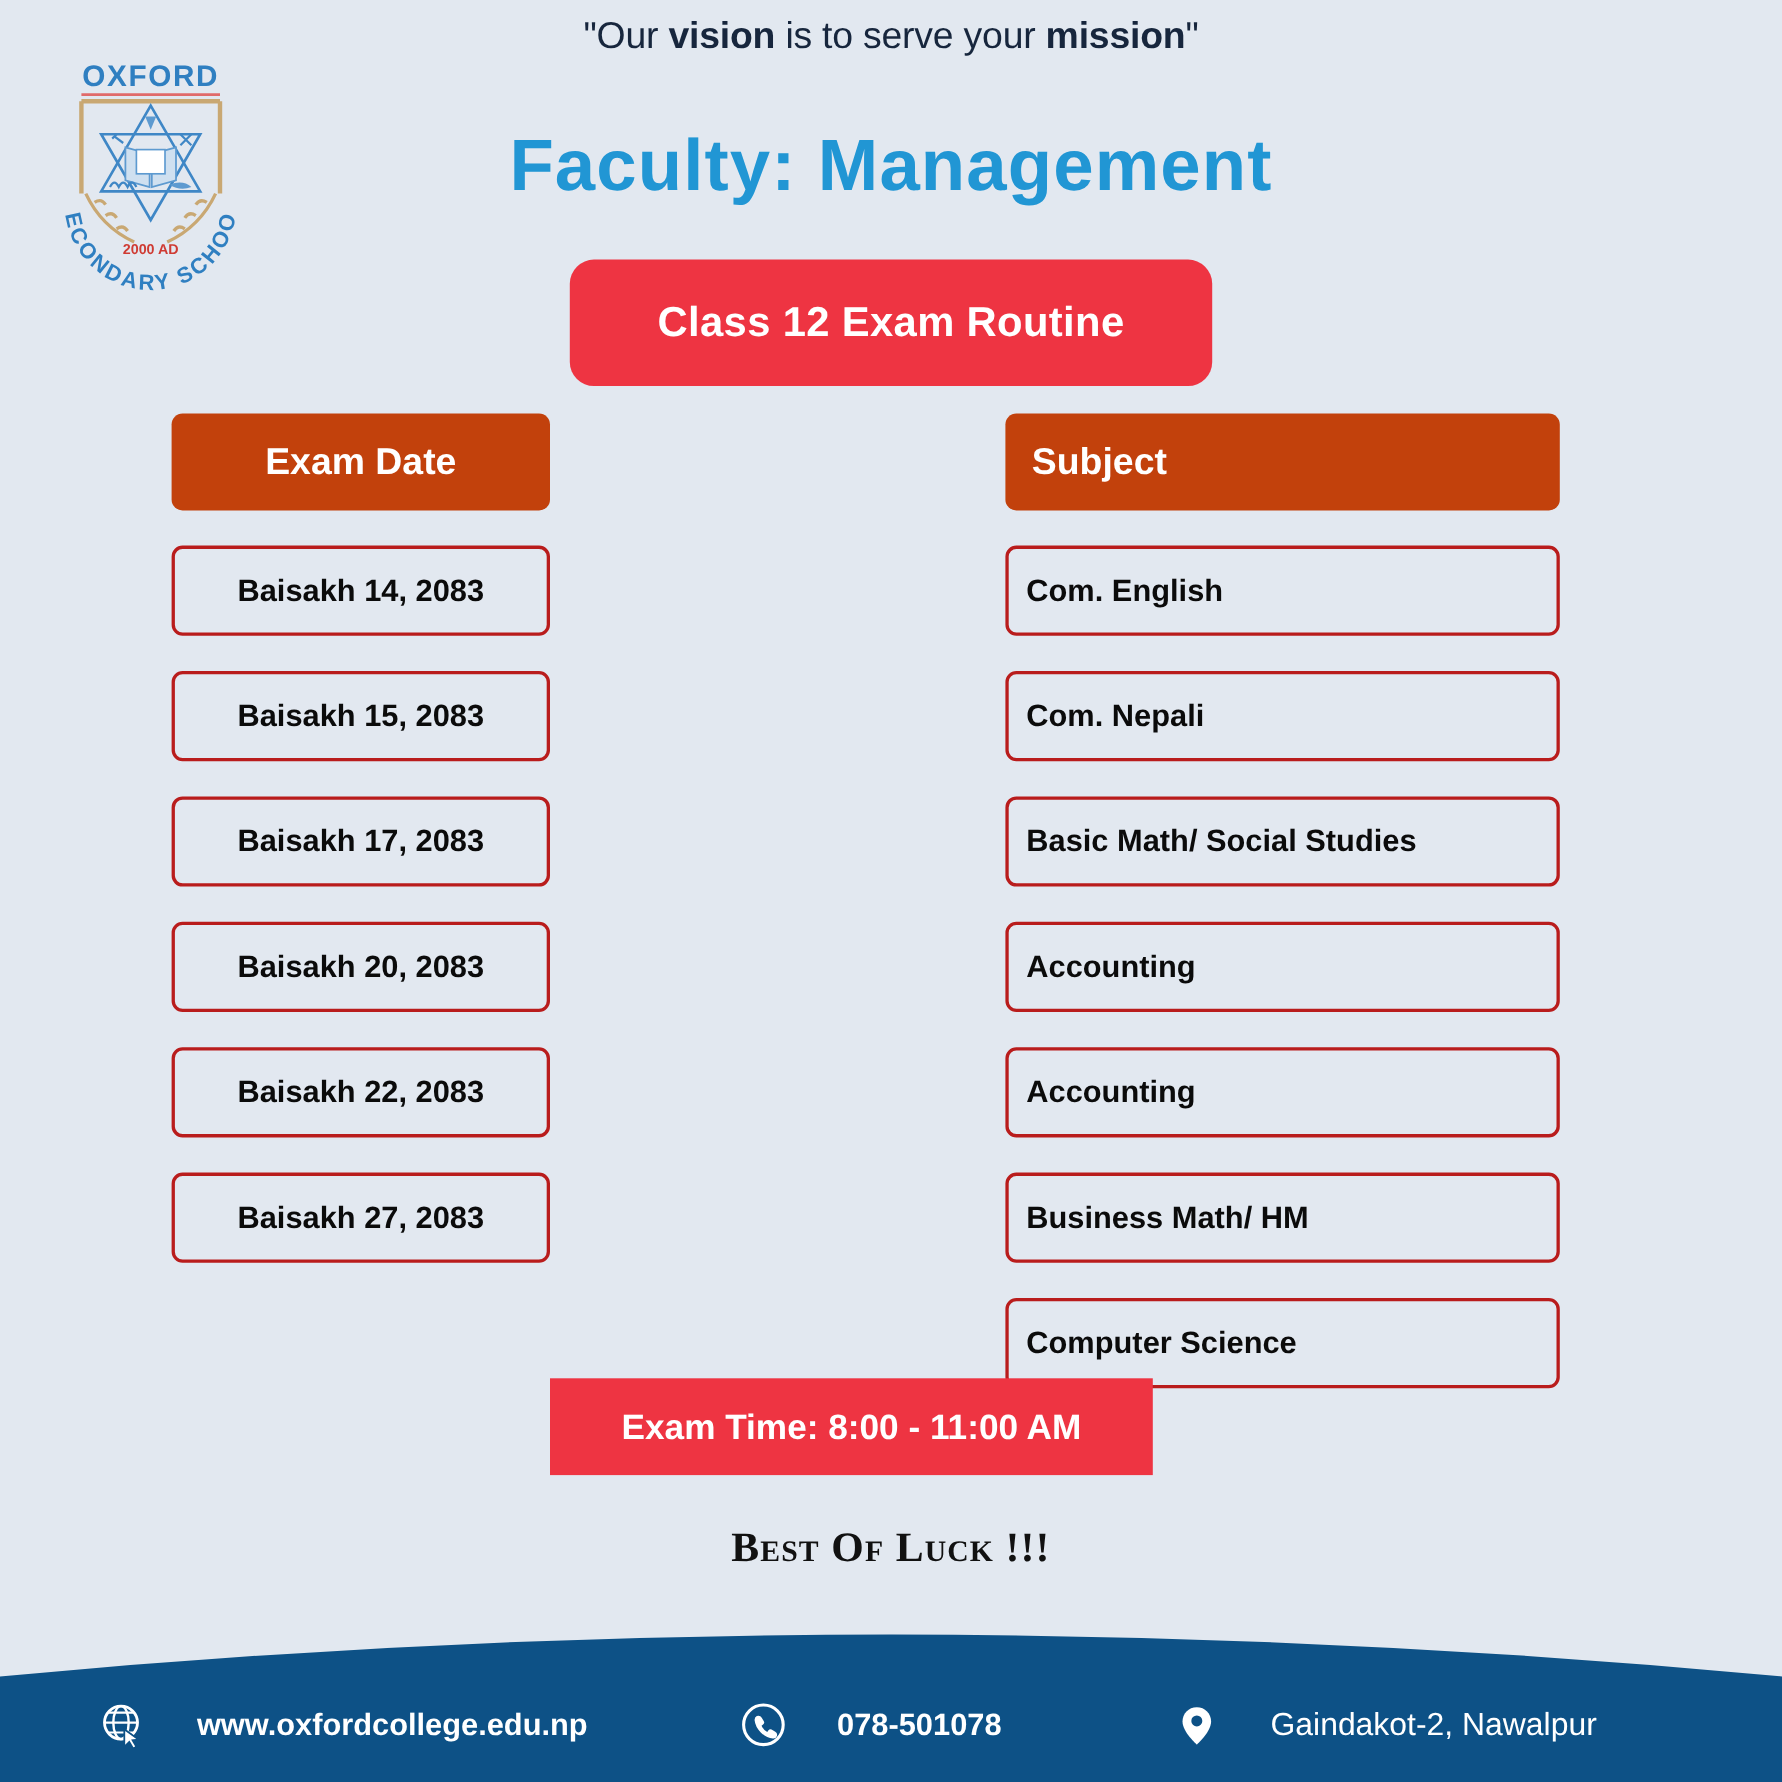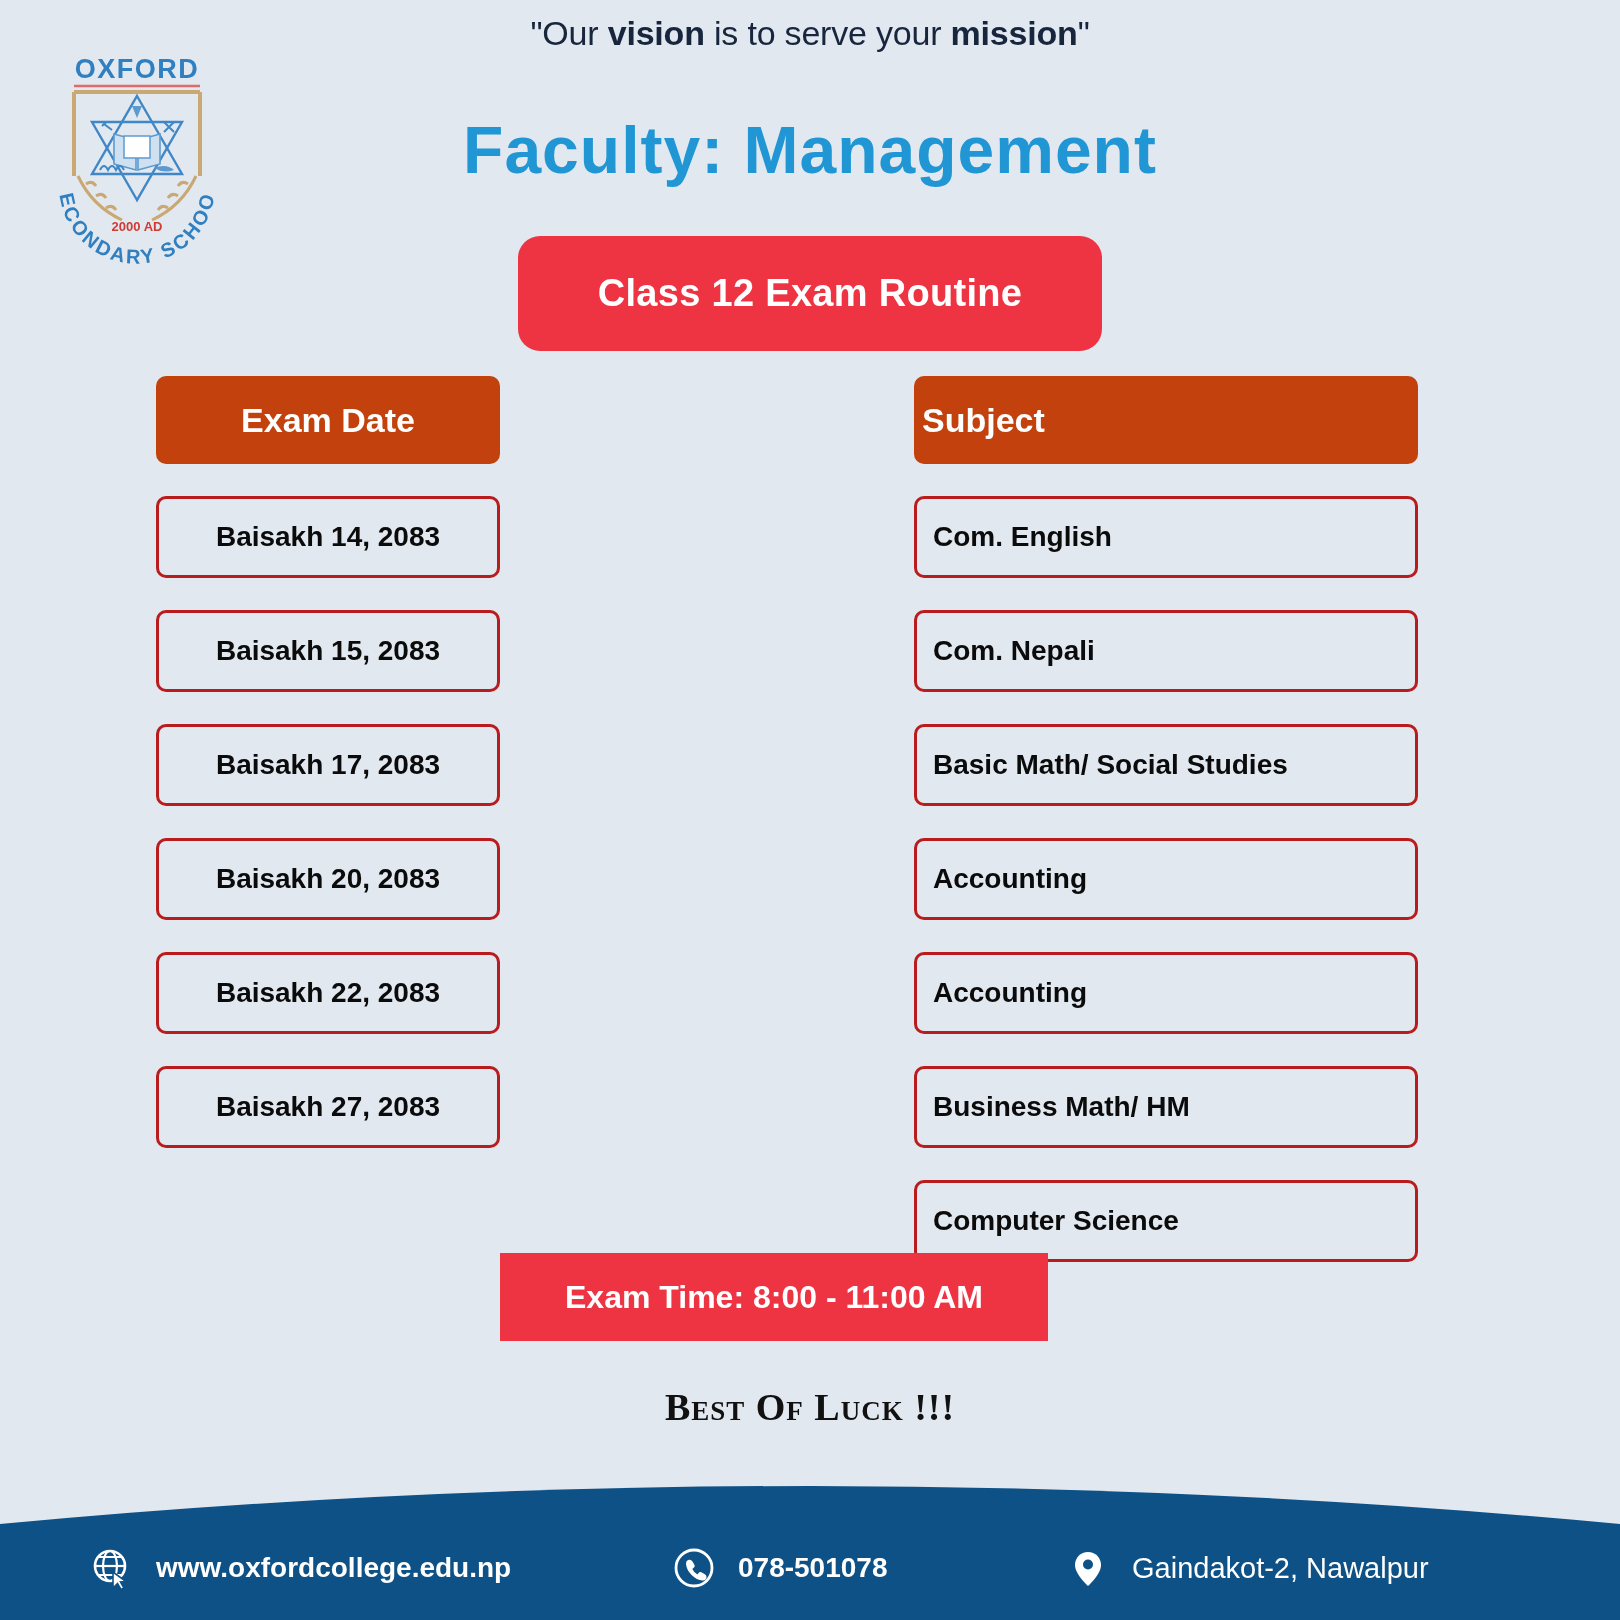--- a/index.html
+++ b/index.html
@@ -84,21 +84,21 @@
     height: 88px;
     background: #c2410c;
     border-radius: 10px;
     display: flex;
     align-items: center;
     color: #ffffff;
     font-size: 34px;
     font-weight: 700;
   }
   .col-header.center  { justify-content: center; }
-  .col-header.left    { justify-content: flex-start; padding-left: 8px; }
+  .col-header.left    { justify-content: flex-start; padding-left: 24px; }
 
   .cell {
     height: 82px;
     border: 3px solid #b91c1c;
     border-radius: 10px;
     display: flex;
     align-items: center;
     font-size: 28px;
     font-weight: 700;
     color: #0b0b0b;
@@ -172,20 +172,21 @@
     position: absolute;
   }
   .fi-web   { left: 90px; }
   .fi-phone { left: 672px; }
   .fi-addr  { left: 1066px; }
 
   .footer-item .label {
     font-size: 28px;
     font-weight: 700;
     white-space: nowrap;
+    margin-left: 23px;
   }
   .footer-item .label.thin { font-weight: 400; font-size: 29px; }
   .footer-icon { width: 44px; height: 44px; flex: 0 0 44px; }
   .footer-icon svg { width: 100%; height: 100%; display: block; }
 </style>
 </head>
 <body>
 
 <div class="logo-wrap">
   <svg viewBox="0 0 190 235" xmlns="http://www.w3.org/2000/svg">

